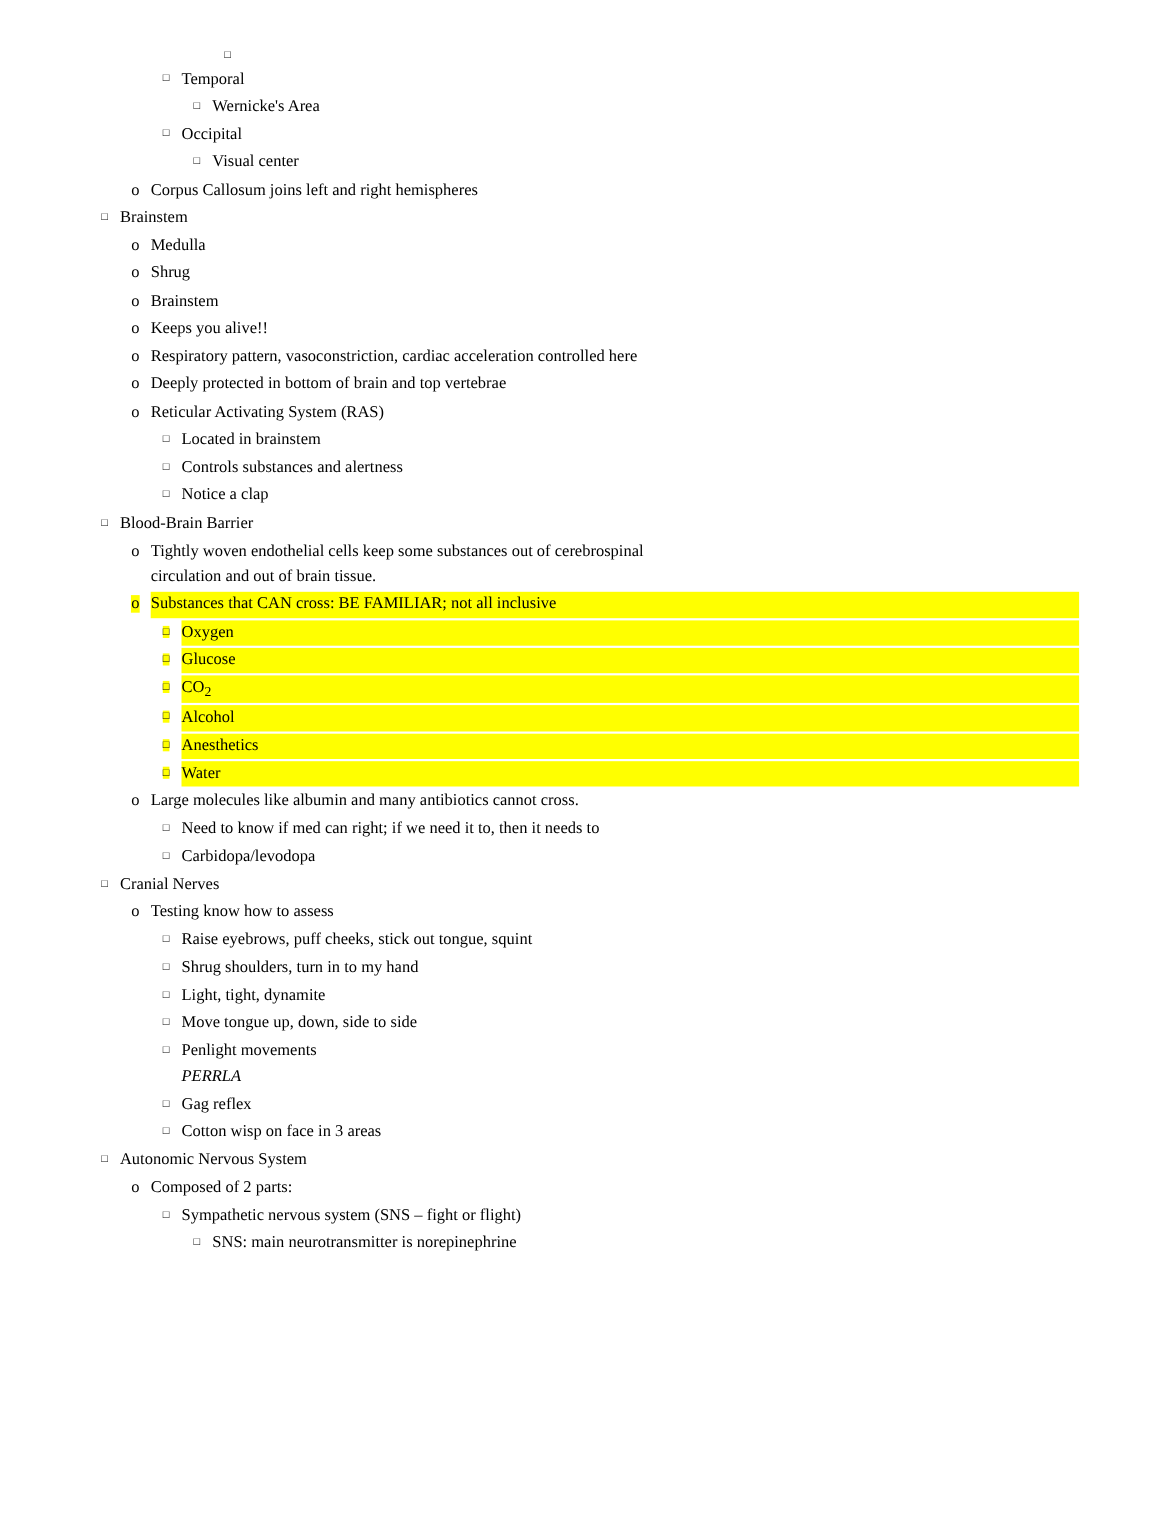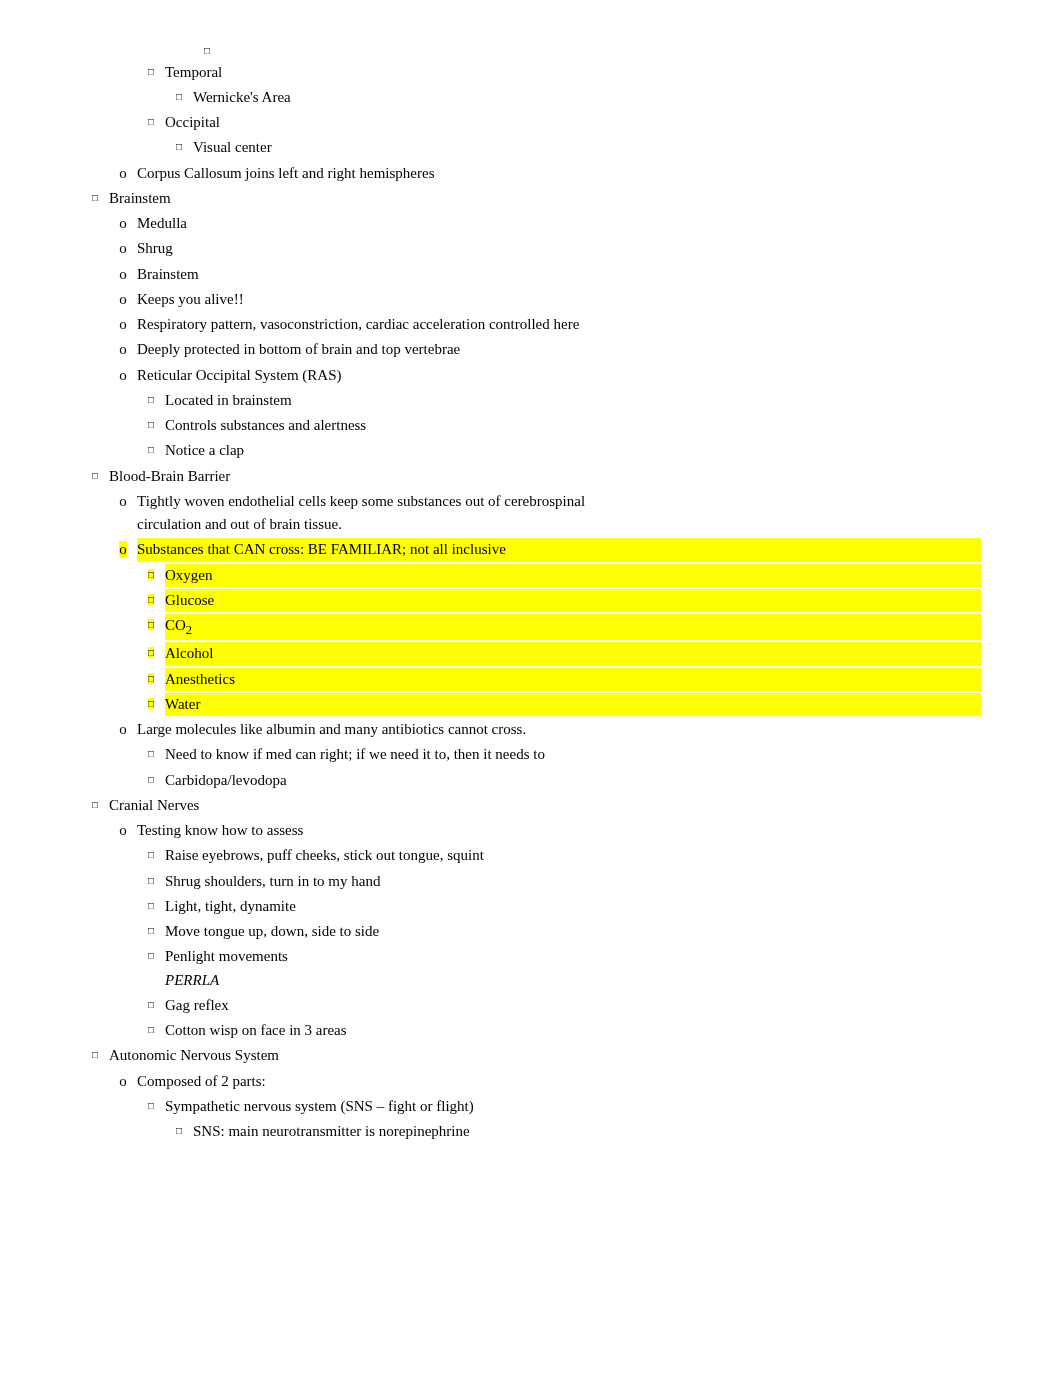--- a/index.html
+++ b/index.html
@@ -161,21 +161,21 @@
   <li>
     <span class="bullet">o</span>
     <span class="content">Respiratory pattern, vasoconstriction, cardiac acceleration controlled here</span>
   </li>
   <li>
     <span class="bullet">o</span>
     <span class="content">Deeply protected in bottom of brain and top vertebrae</span>
   </li>
   <li>
     <span class="bullet">o</span>
-    <span class="content">Reticular Occipital System (RAS)</span>
+    <span class="content">Reticular Activating System (RAS)</span>
   </li>
 </ul>
 <ul class="l3">
   <li>
     <span class="bullet">□</span>
     <span class="content">Located in brainstem</span>
   </li>
   <li>
     <span class="bullet">□</span>
     <span class="content">Controls substances and alertness</span>

